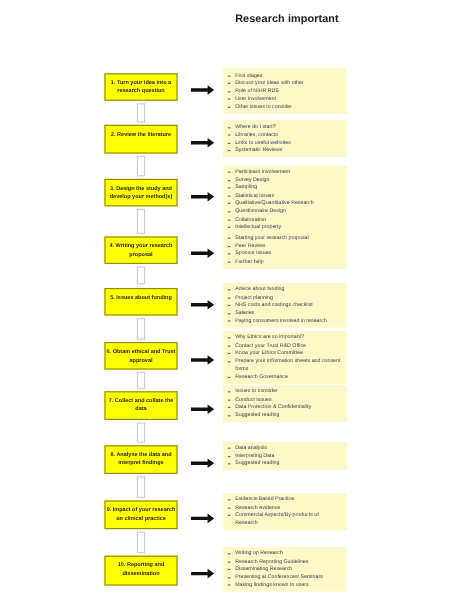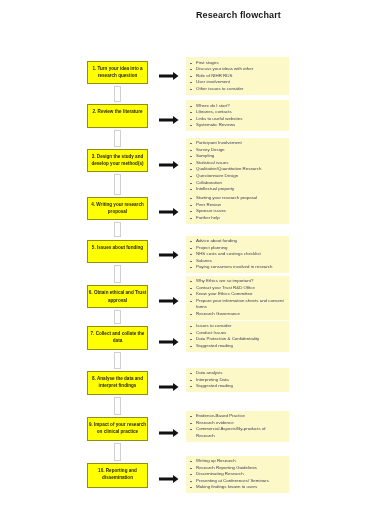--- a/index.html
+++ b/index.html
@@ -60,21 +60,21 @@
   .ph {
     position: absolute;
     box-sizing: border-box;
     border: 1px solid #cfcfcf;
     background: #fff;
   }
 </style>
 </head>
 <body>
 
-<div id="page-title">Research flowchart</div>
+<div id="page-title">Research important</div>
 <div id="flow">
     <div class="stepbox" style="left: 87px; top: 60.5px; width: 61px; height: 23.5px;">1. Turn your idea into a research question</div>
     <div class="bullets" style="left: 186px; top: 57px; width: 103px;">
       <div>First stages</div>
       <div>Discuss your ideas with other</div>
       <div>Role of NIHR RDS</div>
       <div>User involvement</div>
       <div>Other issues to consider</div>
     </div>
     <div class="arrow" style="left: 159px; top: 67.25px;"><svg width="20" height="10" viewBox="0 0 20 10">

